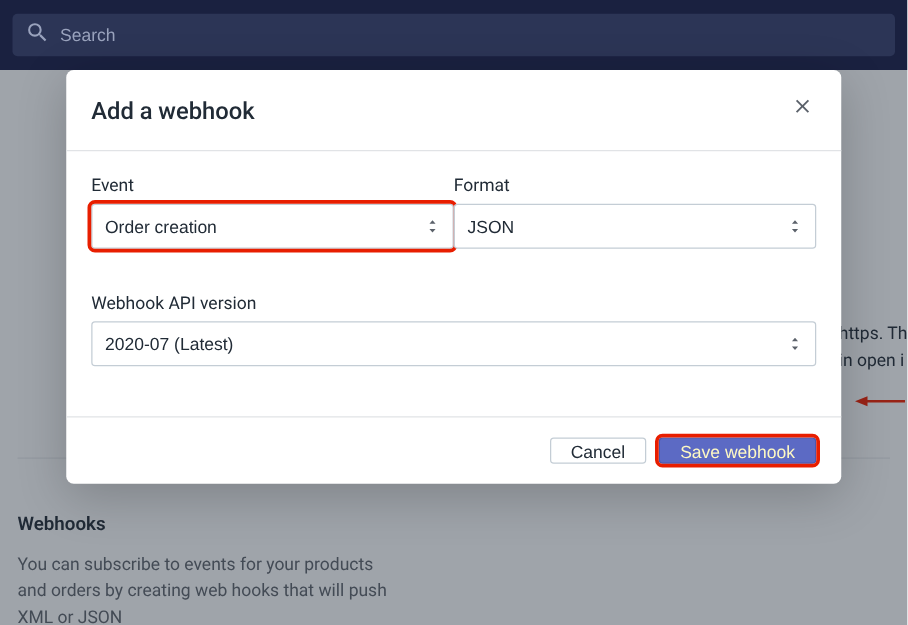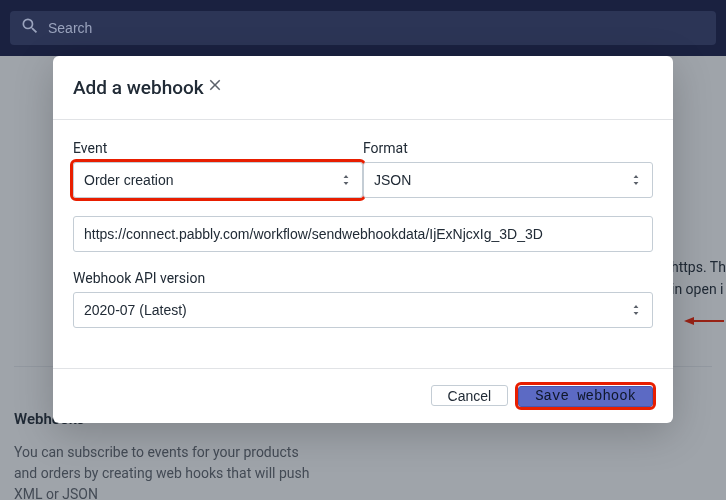--- a/index.html
+++ b/index.html
@@ -71,21 +71,21 @@
       left: 50%;
       transform: translateX(-50%);
       width: 620px;
       background: #fff;
       border-radius: 6px;
       box-shadow: 0 10px 40px rgba(0,0,0,0.2);
     }
     .modal-header {
       display: flex;
       align-items: center;
-      justify-content: flex-start;
+      justify-content: space-between;
       padding: 18px 20px;
       border-bottom: 1px solid #e1e3e6;
     }
     .modal-title { font-size: 19px; font-weight: 500; }
     .close-btn {
       background: none; border: none; cursor: pointer; font-size: 20px; color: #5b616a; padding:2px;
     }
     .modal-body {
       padding: 20px;
     }
@@ -138,22 +138,21 @@
       border-radius: 3px;
       font-size: 14px;
       cursor: pointer;
       border: 1px solid #c4cdd5;
       background: #fff;
       color:#212b36;
     }
     .btn-primary {
       background: #5c6ac4;
       border-color: #4a57b0;
-      color: #0f172a;
-      font-family: Liberation Mono, monospace;
+      color: #fef9c3;
     }
     .arrow-red {
       position:absolute;
       top: 260px;
       right: 2px;
       width: 40px; height: 10px;
       pointer-events:none;
     }
     .bg-snip {
       position:absolute; right:0; top:200px; width:55px; font-size:14px; color:#212b36; line-height:1.6;
@@ -224,21 +223,20 @@
             <button type="button" class="control select">JSON</button>
             <span class="caret">
               <svg viewBox="0 0 20 20" fill="#5b616a">
                   <path d="M10 3l3.5 4h-7L10 3zm0 14l-3.5-4h7L10 17z"></path>
                 </svg>
             </span>
           </div>
         </div>
       </div>
       <div class="field">
-        <input type="text" class="input-text" value="https://connect.pabbly.com/workflow/sendwebhookdata/IjExNjcxIg_3D_3D" style="">
       </div>
       <div class="field" style="margin-bottom:20px;">
         <label>Webhook API version</label>
         <div class="select-wrap">
           <button type="button" class="control select">2020-07 (Latest)</button>
           <span class="caret">
             <svg viewBox="0 0 20 20" fill="#5b616a">
                 <path d="M10 3l3.5 4h-7L10 3zm0 14l-3.5-4h7L10 17z"></path>
               </svg>
           </span>

